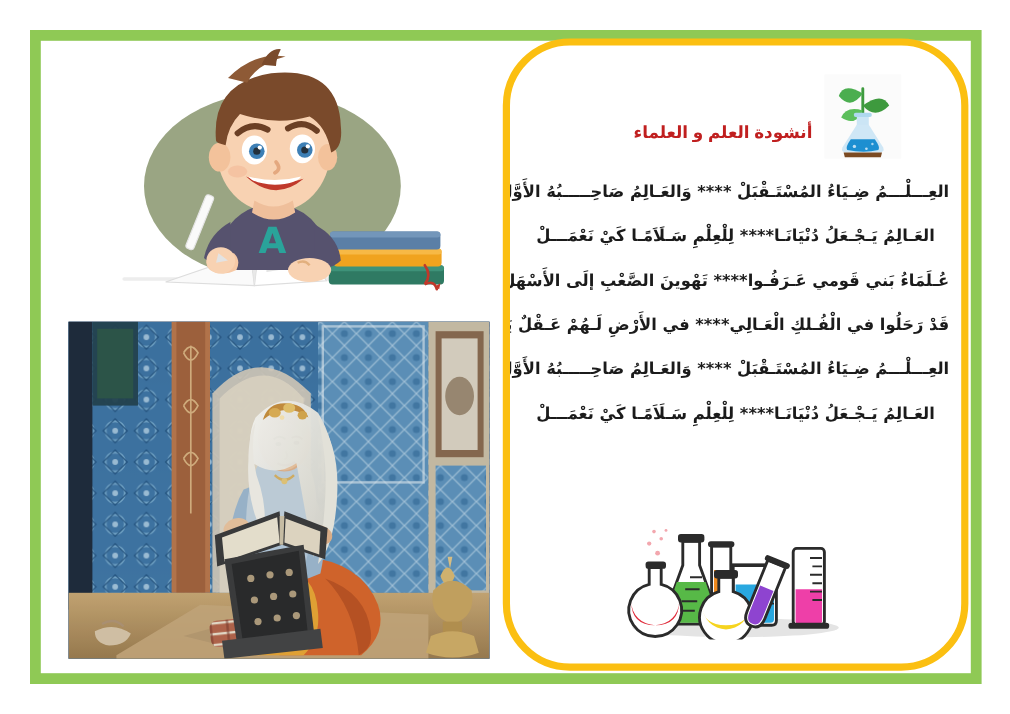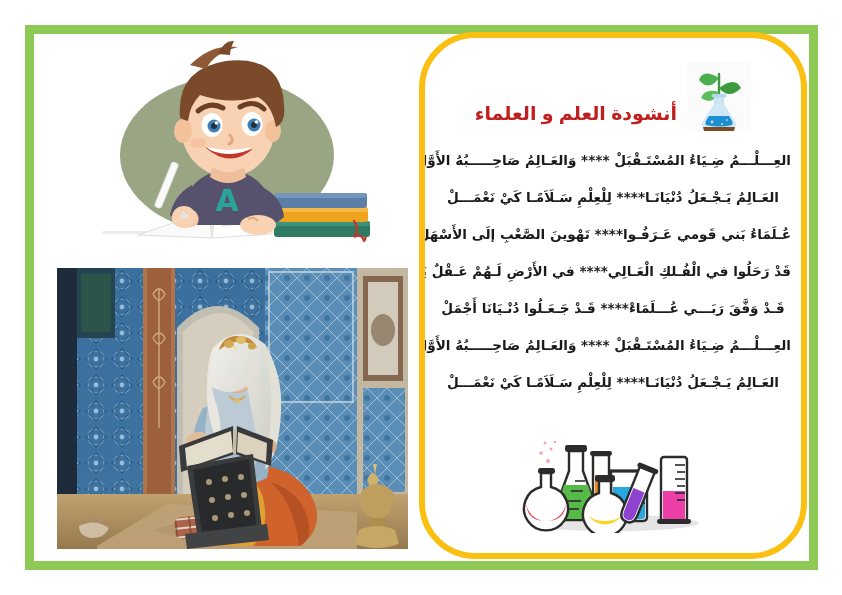--- a/index.html
+++ b/index.html
@@ -73,21 +73,21 @@
     position: absolute;
     right: 50px; top: 6px;
     width: 64px; height: 70px;
     background: #fbfbfb;
   }
   #poem-title {
     position: absolute;
     right: 124px;
     top: 46px;
     color: #C01F1F;
-    font-size: 19px;
+    font-size: 14px;
     font-weight: bold;
     direction: rtl;
     text-align: right;
     white-space: nowrap;
     letter-spacing: 0px;
   }
 
   #poem-lines {
     position: absolute;
     left: 0; top: 104px;
@@ -383,21 +383,20 @@
       </div>
 
       <div id="poem-title">أنشودة العلم و العلماء</div>
     </div>
 
     <div id="poem-lines">
       <div class="poem-line">العِـــلْـــمُ ضِـيَاءُ المُسْتَـقْبَلْ **** وَالعَـالِمُ صَاحِـــــبُهُ الأَوَّلْ</div>
       <div class="poem-line">العَـالِمُ يَـجْـعَلُ دُنْيَانَـا**** لِلْعِلْمِ سَـلَاَمًـا كَيْ نَعْمَـــلْ</div>
       <div class="poem-line">عُـلَمَاءُ بَني قَومي عَـرَفُـوا**** تَهْوينَ الصَّعْبِ إلَى الأَسْهَلْ</div>
       <div class="poem-line">قَدْ رَحَلُوا في الْفُـلكِ الْعَـالِي**** في الأَرْضِ لَـهُمْ عَـقْلٌ يَرْحَل</div>
-      <div class="poem-line">قَـدْ وَفَّقَ رَبَـــي عُـــلَمَاءْ**** قَـدْ جَـعَـلُوا دُنْـيَانَا أَجْمَلْ</div>
       <div class="poem-line">العِـــلْـــمُ ضِـيَاءُ المُسْتَـقْبَلْ **** وَالعَـالِمُ صَاحِـــــبُهُ الأَوَّلْ</div>
       <div class="poem-line">العَـالِمُ يَـجْـعَلُ دُنْيَانَـا**** لِلْعِلْمِ سَـلَاَمًـا كَيْ نَعْمَـــلْ</div>
     </div>
 
     <div id="lab-equipment" role="img" aria-label="laboratory glassware">
       <svg width="196" height="96" viewBox="0 0 196 96" xmlns="http://www.w3.org/2000/svg">
         <rect width="196" height="96" fill="#FFFFFF"></rect>
 
         <ellipse cx="98" cy="86" rx="86" ry="8" fill="#E4E4E4"></ellipse>
 

